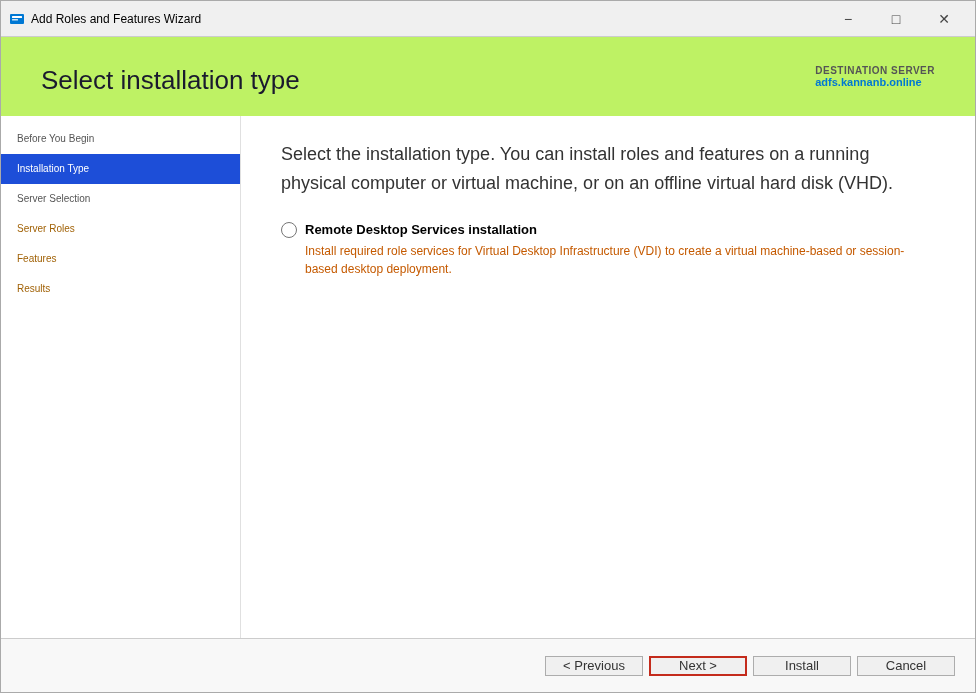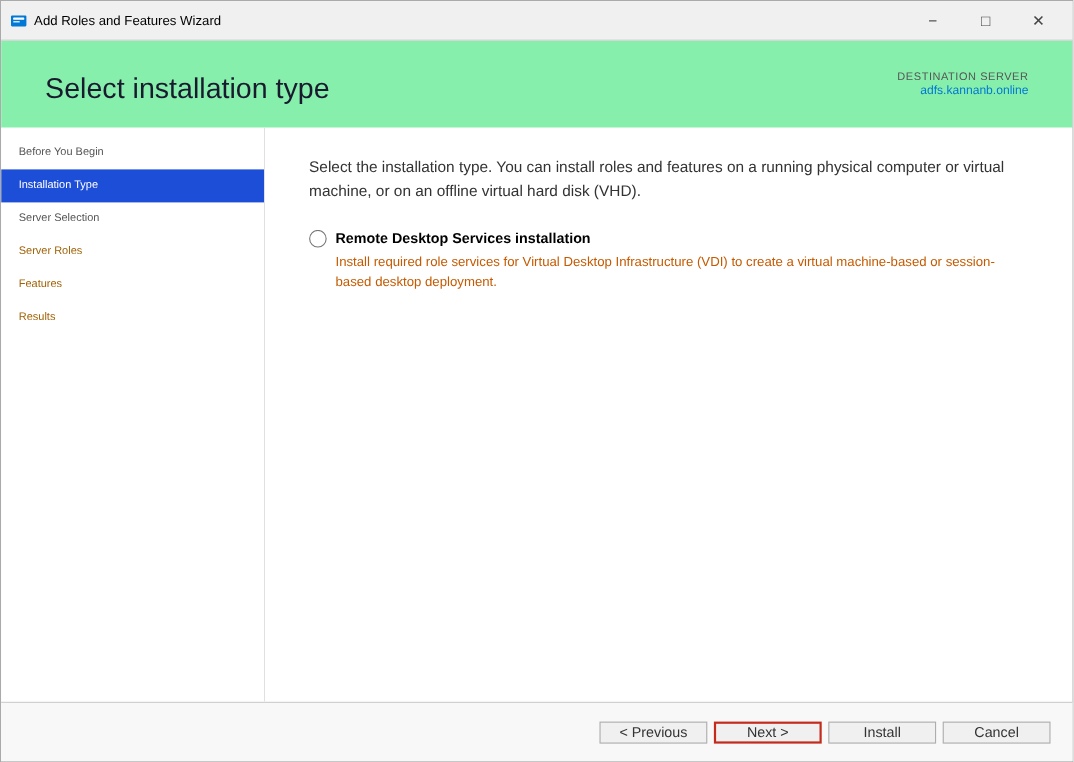--- a/index.html
+++ b/index.html
@@ -55,35 +55,36 @@
       align-items: center;
       justify-content: center;
     }
     .content-area {
       display: flex;
       flex-direction: column;
       flex: 1;
       overflow: hidden;
     }
     .header-area {
-      background: #86efac;
+      background: #bef264;
       padding: 28px 40px 20px 40px;
       display: flex;
       align-items: flex-start;
       justify-content: space-between;
       border-bottom: none;
     }
     .page-title {
       font-size: 26px;
       font-weight: 300;
       color: #1a1a2e;
     }
     .destination-server {
-      text-align: right;
+      text-align: left;
       font-size: 11px;
+      font-weight: bold;
     }
     .destination-label {
       color: #555;
       text-transform: uppercase;
       font-size: 10px;
       letter-spacing: 0.5px;
     }
     .destination-value {
       color: #0078d4;
       font-size: 11px;
@@ -115,21 +116,21 @@
       color: #a16207;
       cursor: default;
     }
     .main-panel {
       flex: 1;
       padding: 24px 40px;
       overflow-y: auto;
       background: #fff;
     }
     .intro-text {
-      font-size: 14px;
+      font-size: 18px;
       color: #333;
       line-height: 1.6;
       margin-bottom: 24px;
       max-width: 680px;
     }
     .radio-option {
       margin-bottom: 20px;
     }
     .radio-label-row {
       display: flex;

